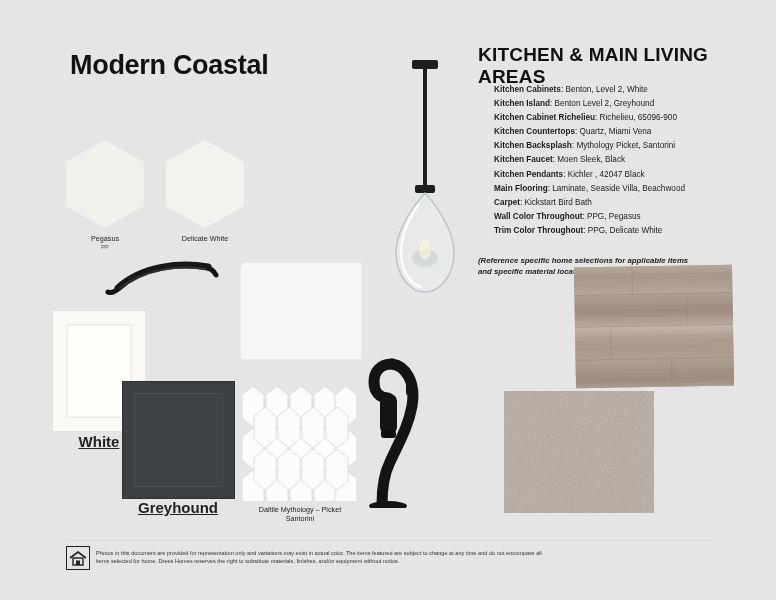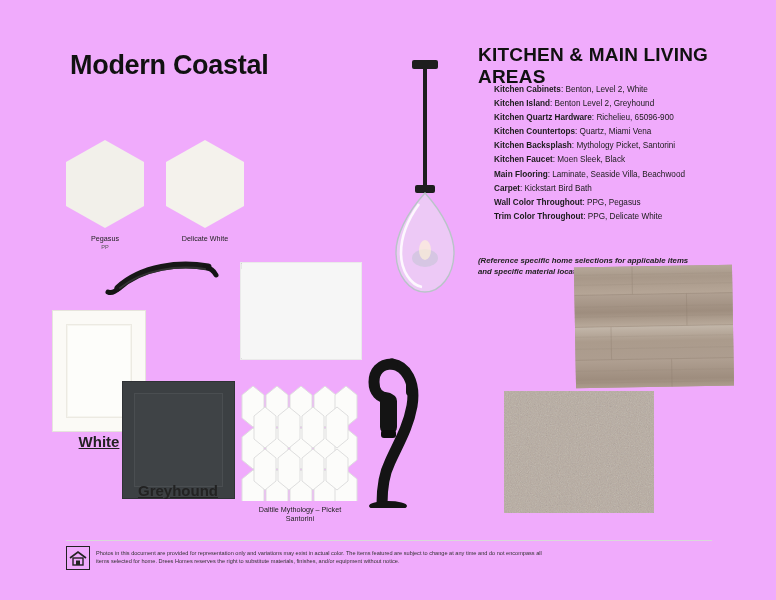--- a/index.html
+++ b/index.html
@@ -8,21 +8,21 @@
     width: 776px; height: 600px;
     background: #ffffff;
     font-family: "Liberation Sans", sans-serif;
     color: #1a1a1a;
     overflow: hidden;
     position: relative;
   }
   #page {
     position: relative;
     width: 776px; height: 600px;
-    background: #f0abfc;
+    background: #e5e5e5;
   }
 
   
   .title {
     position: absolute;
     left: 70px; top: 50px;
     font-size: 27px;
     font-weight: bold;
     letter-spacing: -0.3px;
     color: #111;
@@ -185,24 +185,25 @@
 <body>
 
 <div id="page">
 
   <div class="title">Modern Coastal</div>
 
   <div class="spec-heading">KITCHEN &amp; MAIN LIVING AREAS</div>
   <div class="spec-list" id="spec-list">
       <div class="spec-row"><span class="k">Kitchen Cabinets</span>:&nbsp;<span>Benton, Level 2, White</span></div>
       <div class="spec-row"><span class="k">Kitchen Island</span>:&nbsp;<span>Benton Level 2, Greyhound</span></div>
-      <div class="spec-row"><span class="k">Kitchen Quartz Hardware</span>:&nbsp;<span>Richelieu, 65096-900</span></div>
+      <div class="spec-row"><span class="k">Kitchen Cabinet Richelieu</span>:&nbsp;<span>Richelieu, 65096-900</span></div>
       <div class="spec-row"><span class="k">Kitchen Countertops</span>:&nbsp;<span>Quartz, Miami Vena</span></div>
       <div class="spec-row"><span class="k">Kitchen Backsplash</span>:&nbsp;<span>Mythology Picket, Santorini</span></div>
       <div class="spec-row"><span class="k">Kitchen Faucet</span>:&nbsp;<span>Moen Sleek, Black</span></div>
+      <div class="spec-row"><span class="k">Kitchen Pendants</span>:&nbsp;<span>Kichler , 42047 Black</span></div>
       <div class="spec-row"><span class="k">Main Flooring</span>:&nbsp;<span>Laminate, Seaside Villa, Beachwood</span></div>
       <div class="spec-row"><span class="k">Carpet</span>:&nbsp;<span>Kickstart Bird Bath</span></div>
       <div class="spec-row"><span class="k">Wall Color Throughout</span>:&nbsp;<span>PPG, Pegasus</span></div>
       <div class="spec-row"><span class="k">Trim Color Throughout</span>:&nbsp;<span>PPG, Delicate White</span></div>
     </div>
   <div class="spec-note">(Reference specific home selections for applicable items and specific material locations.)</div>
 
   <div class="hex" id="hex-pegasus"></div>
   <div class="caption" style="left:66px; top:234px; width:78px;">
     <span>Pegasus</span>
@@ -220,21 +221,21 @@
     <path d="M101 9 C 106 10, 110 13, 112 17" stroke="#141414" stroke-width="5" fill="none" stroke-linecap="round"></path>
     <path d="M16 30 C 40 11, 74 7, 101 11" stroke="#3a3a3a" stroke-width="2" fill="none" stroke-linecap="round" opacity=".8"></path>
   </svg>
 
   <div id="quartz"></div>
 
   <div id="door-white"></div>
   <div class="caption bold" style="left:52px; top:437px; width:94px;">White</div>
 
   <div id="door-grey"></div>
-  <div class="caption bold" style="left:118px; top:486px; width:120px;">Greyhound</div>
+  <div class="caption bold" style="left:118px; top:503px; width:120px;">Greyhound</div>
 
   <svg id="picket" viewBox="0 0 118 115">
     <defs>
       <g id="pk">
         <polygon points="11,0 22,9 22,32 11,41 0,32 0,9" fill="#fcfcfa" stroke="#dedede" stroke-width="1"></polygon>
       </g>
     </defs>
     <g>
       <use href="#pk" x="2" y="0"></use>
         <use href="#pk" x="26" y="0"></use>

